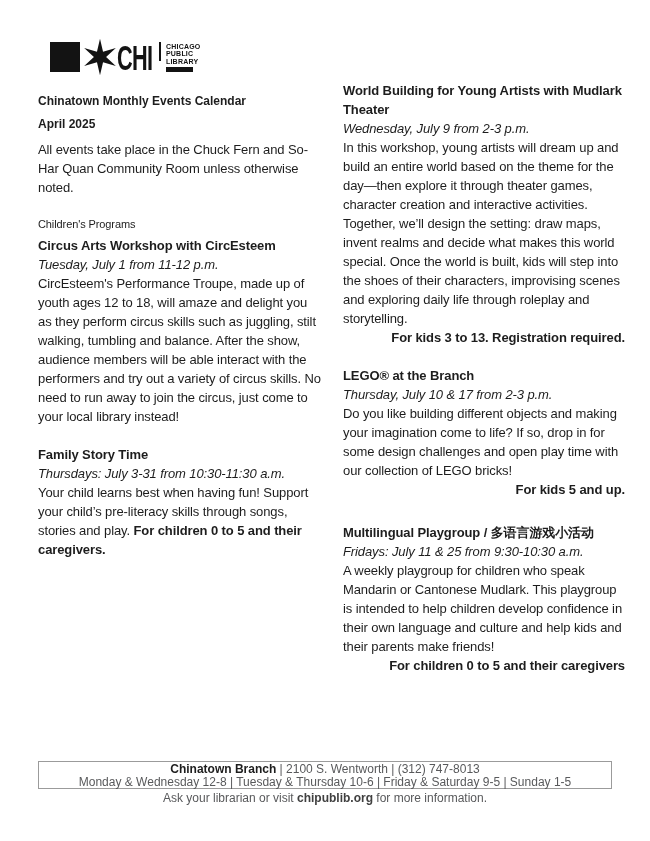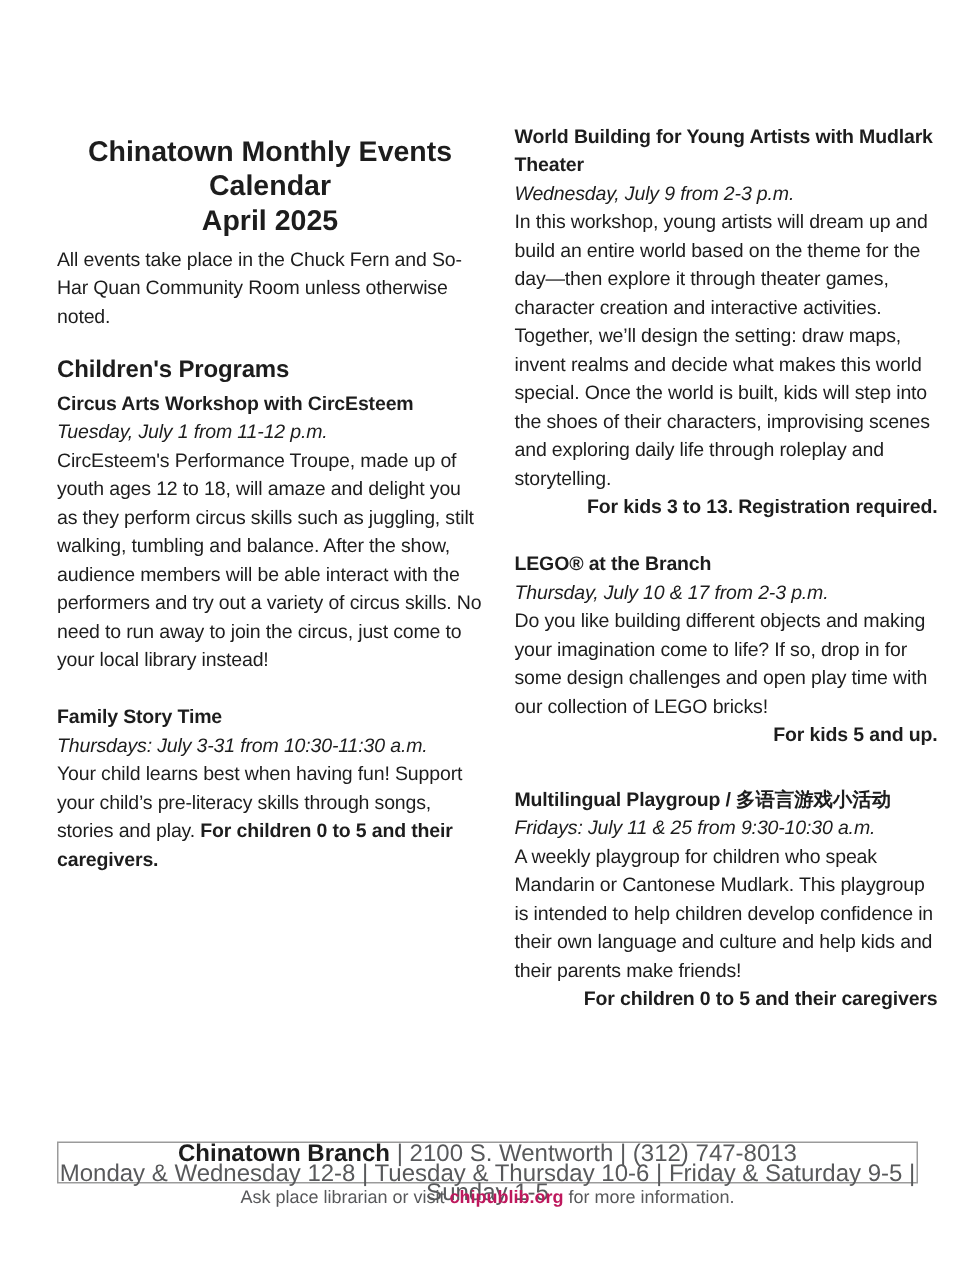--- a/index.html
+++ b/index.html
@@ -24,49 +24,65 @@
   }
   .logo-divider { position: absolute; left: 109px; top: 4px; width: 2px; height: 19px; background: #131313; }
   .logo-org { position: absolute; left: 116px; top: 5px; font-size: 7px; font-weight: bold; line-height: 7.4px; letter-spacing: 0.2px; color: #131313; }
   .logo-bar { position: absolute; left: 116px; top: 29px; width: 27px; height: 5px; background: #131313; }
 
   
   .col { position: absolute; font-size: 13px; line-height: 19px; letter-spacing: -0.1px; }
   .col-left  { left: 38px;  top: 90px; width: 284px; }
   .col-right { left: 343px; top: 81px; width: 282px; }
 
-  .doc-title { font-size: 19px; line-height: 23px; font-weight: bold; text-align: center; letter-spacing: 0; }
+  .doc-title { font-size: 12px; line-height: 23px; font-weight: bold; text-align: left; letter-spacing: 0; }
   .intro { margin-top: 4px; }
 
-  .section-header { margin-top: 17px; font-size: 16px; line-height: 20px; font-weight: bold; }
+  .section-header { margin-top: 17px; font-size: 11px; line-height: 20px; font-weight: normal; }
 
   .event { margin-top: 19px; }
   .event:first-child { margin-top: 0; }
   .event-title { font-weight: bold; }
   .event-date { font-style: italic; }
   .event-audience { font-weight: bold; text-align: right; }
 
   
   .footer-box {
     position: absolute; left: 38px; top: 761px; width: 574px; height: 28px;
     border: 1px solid #9b9b9b; text-align: center;
-    font-size: 16px; line-height: 13px; color: #58595b; padding-top: 1px;
+    font-size: 12px; line-height: 13px; color: #58595b; padding-top: 1px;
   }
   .footer-box b, .footer-box strong { color: #1d1d1d; }
   .footer-info {
     position: absolute; left: 0; top: 791px; width: 650px; text-align: center;
     font-size: 12px; line-height: 14px; color: #58595b;
   }
-  .footer-info strong { color: #be185d; }
+  .footer-info strong { color: #404040; }
 </style>
 </head>
 <body>
 
 <div class="page">
 
+  <div class="logo">
+    <div class="logo-square"></div>
+    <div class="logo-star">
+      <svg viewBox="0 0 100 100" xmlns="http://www.w3.org/2000/svg" aria-hidden="true">
+        <polygon fill="#131313" points="50,2 58,36.1 91.6,26 66,50 91.6,74 58,63.9 50,98 42,63.9 8.4,74 34,50 8.4,26 42,36.1"></polygon>
+      </svg>
+    </div>
+    <div class="logo-chi">CHI</div>
+    <div class="logo-divider"></div>
+    <div class="logo-org">
+      <div>CHICAGO</div>
+      <div>PUBLIC</div>
+      <div>LIBRARY</div>
+    </div>
+    <div class="logo-bar"></div>
+  </div>
 
   <div class="col col-left">
     <div class="doc-title">Chinatown Monthly Events Calendar</div>
     <div class="doc-title">April 2025</div>
     <div class="intro">All events take place in the Chuck Fern and So-Har Quan Community Room unless otherwise noted.</div>
 
     <div class="section-header">Children's Programs</div>
 
     <div class="event" style="margin-top:2px;">
       <div class="event-title">Circus Arts Workshop with CircEsteem</div>
@@ -103,15 +119,15 @@
       <div class="event-date">Fridays: July 11 &amp; 25 from 9:30-10:30 a.m.</div>
       <div class="event-desc">A weekly playgroup for children who speak Mandarin or Cantonese Mudlark. This playgroup is intended to help children develop confidence in their own language and culture and help kids and their parents make friends!</div>
       <div class="event-audience">For children 0 to 5 and their caregivers</div>
     </div>
   </div>
 
   <div class="footer-box">
     <div><strong>Chinatown Branch</strong><span> | 2100 S. Wentworth | (312) 747-8013</span></div>
     <div>Monday &amp; Wednesday 12-8 | Tuesday &amp; Thursday 10-6 | Friday &amp; Saturday 9-5 | Sunday 1-5</div>
   </div>
-  <div class="footer-info"><span>Ask place librarian or visit </span><strong>chipublib.org</strong><span> for more information.</span></div>
+  <div class="footer-info"><span>Ask your librarian or visit </span><strong>chipublib.org</strong><span> for more information.</span></div>
 
 </div>
 
 </body></html>

